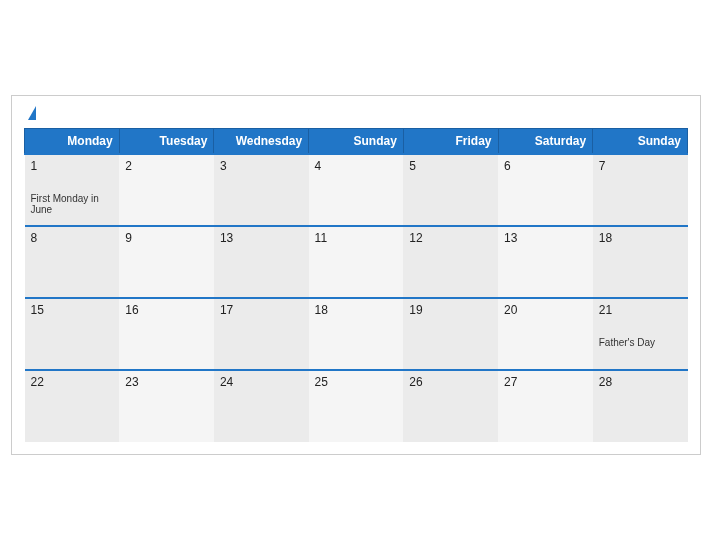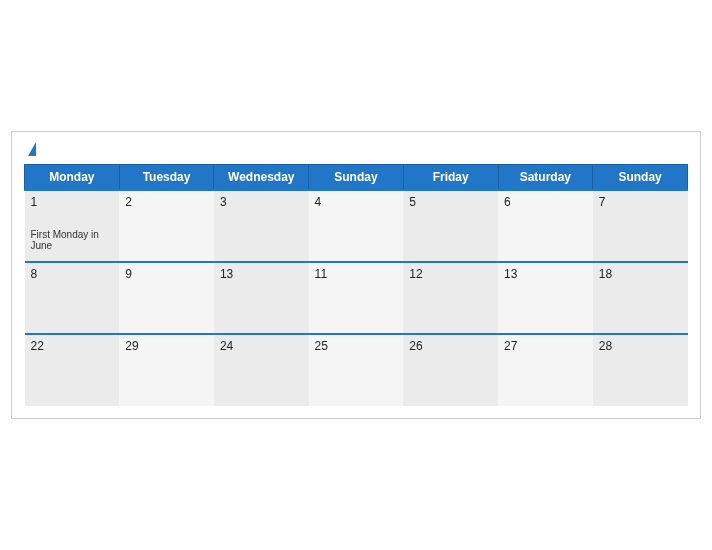--- a/index.html
+++ b/index.html
@@ -73,21 +73,21 @@
     .calendar-grid {
       width: 100%;
       border-collapse: collapse;
     }
     .calendar-grid thead tr th {
       background: #2176c7;
       color: #fff;
       font-size: 12px;
       font-weight: bold;
       padding: 5px 6px;
-      text-align: center;
+      text-align: right;
       border: 1px solid #1a5fa3;
     }
     .calendar-grid tbody tr td {
       border: none;
       border-top: 2px solid #2176c7;
       vertical-align: top;
       padding: 4px 6px;
       height: 72px;
       font-size: 12px;
       background: #f5f5f5;
@@ -190,24 +190,48 @@
           </td>
           <td>
             <span class="day-number">13</span>
           </td>
           <td>
             <span class="day-number">18</span>
           </td>
         </tr>
         <tr>
           <td>
+            <span class="day-number">15</span>
+          </td>
+          <td>
+            <span class="day-number">16</span>
+          </td>
+          <td>
+            <span class="day-number">17</span>
+          </td>
+          <td>
+            <span class="day-number">18</span>
+          </td>
+          <td>
+            <span class="day-number">19</span>
+          </td>
+          <td>
+            <span class="day-number">20</span>
+          </td>
+          <td>
+            <span class="day-number">21</span>
+            <span class="day-event">Father's Day</span>
+          </td>
+        </tr>
+        <tr>
+          <td>
             <span class="day-number">22</span>
           </td>
           <td>
-            <span class="day-number">29</span>
+            <span class="day-number">23</span>
           </td>
           <td>
             <span class="day-number">24</span>
           </td>
           <td>
             <span class="day-number">25</span>
           </td>
           <td>
             <span class="day-number">26</span>
           </td>

